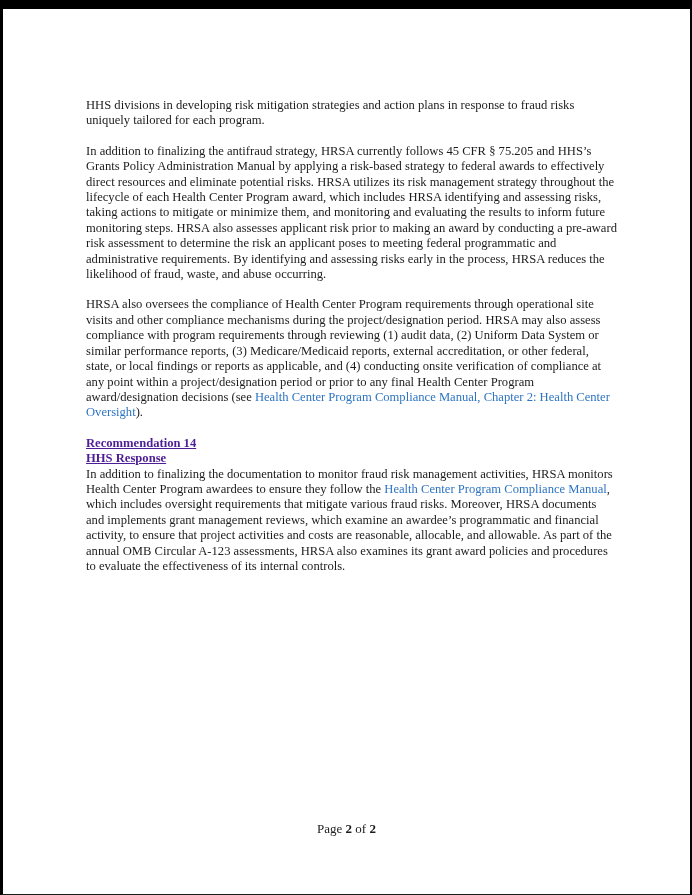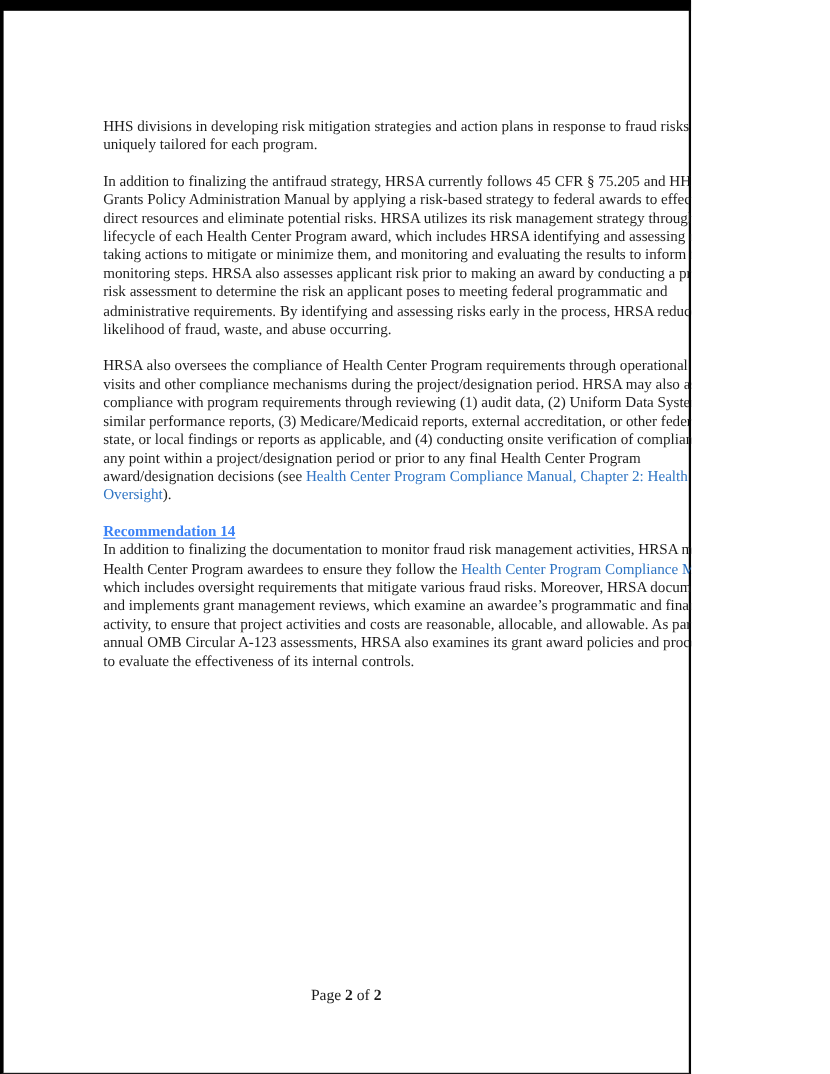--- a/index.html
+++ b/index.html
@@ -2,21 +2,21 @@
 <html><head>
 <meta charset="utf-8">
 <style>
   html, body {
     margin: 0;
     padding: 0;
     background: #ffffff;
   }
   .viewport {
     position: relative;
-    width: 576px;
+    width: 692px;
     height: 895px;
     background: #ffffff;
     overflow: hidden;
   }
   .page {
     position: absolute;
     inset: 0;
     box-sizing: border-box;
     background: #ffffff;
     border-top: 9px solid #000000;
@@ -37,21 +37,21 @@
   }
   .para {
     margin: 0 0 15px 0;
   }
   .section-heading {
     margin: 0;
     font-size: 12.6px;
     line-height: 15.4px;
     font-weight: bold;
     text-decoration: underline;
-    color: #3b82f6;
+    color: #4c1d95;
   }
   .doc-link {
     color: #2e74c3;
     text-decoration: none;
     cursor: pointer;
   }
   .footer {
     position: absolute;
     top: 812px;
     left: 0;
@@ -83,20 +83,21 @@
 
       <p class="para">
         <span>HRSA also oversees the compliance of Health Center Program requirements through operational site visits and other compliance mechanisms during the project/designation period. HRSA may also assess compliance with program requirements through reviewing (1) audit data, (2) Uniform Data System or similar performance reports, (3) Medicare/Medicaid reports, external accreditation, or other federal, state, or local findings or reports as applicable, and (4) conducting onsite verification of compliance at any point within a project/designation period or prior to any final Health Center Program award/designation decisions (see </span><a class="doc-link">Health Center Program Compliance Manual, Chapter 2: Health Center Oversight</a><span>).</span>
       </p>
 
       <div class="section">
         <h3 class="section-heading">Recommendation 14</h3>
       </div>
 
       <div class="section">
+        <h3 class="section-heading">HHS Response</h3>
       </div>
 
       <p class="para">
         <span>In addition to finalizing the documentation to monitor fraud risk management activities, HRSA monitors Health Center Program awardees to ensure they follow the </span><a class="doc-link">Health Center Program Compliance Manual</a><span>, which includes oversight requirements that mitigate various fraud risks. Moreover, HRSA documents and implements grant management reviews, which examine an awardee’s programmatic and financial activity, to ensure that project activities and costs are reasonable, allocable, and allowable. As part of the annual OMB Circular A-123 assessments, HRSA also examines its grant award policies and procedures to evaluate the effectiveness of its internal controls.</span>
       </p>
 
     </div>
 
     <div class="footer">
       <span>Page </span><span class="num">2</span><span> of </span><span class="num">2</span>

